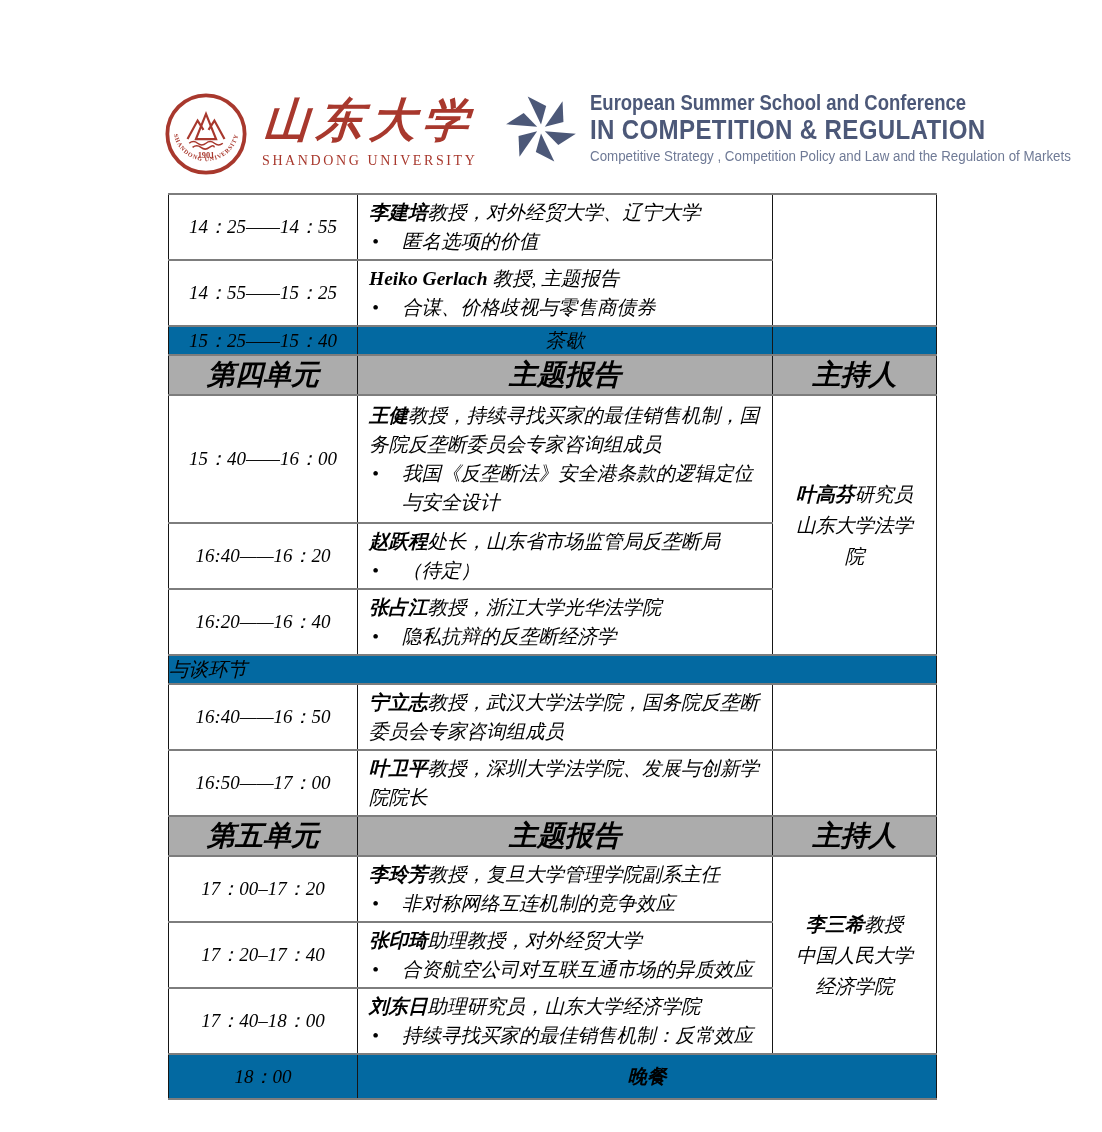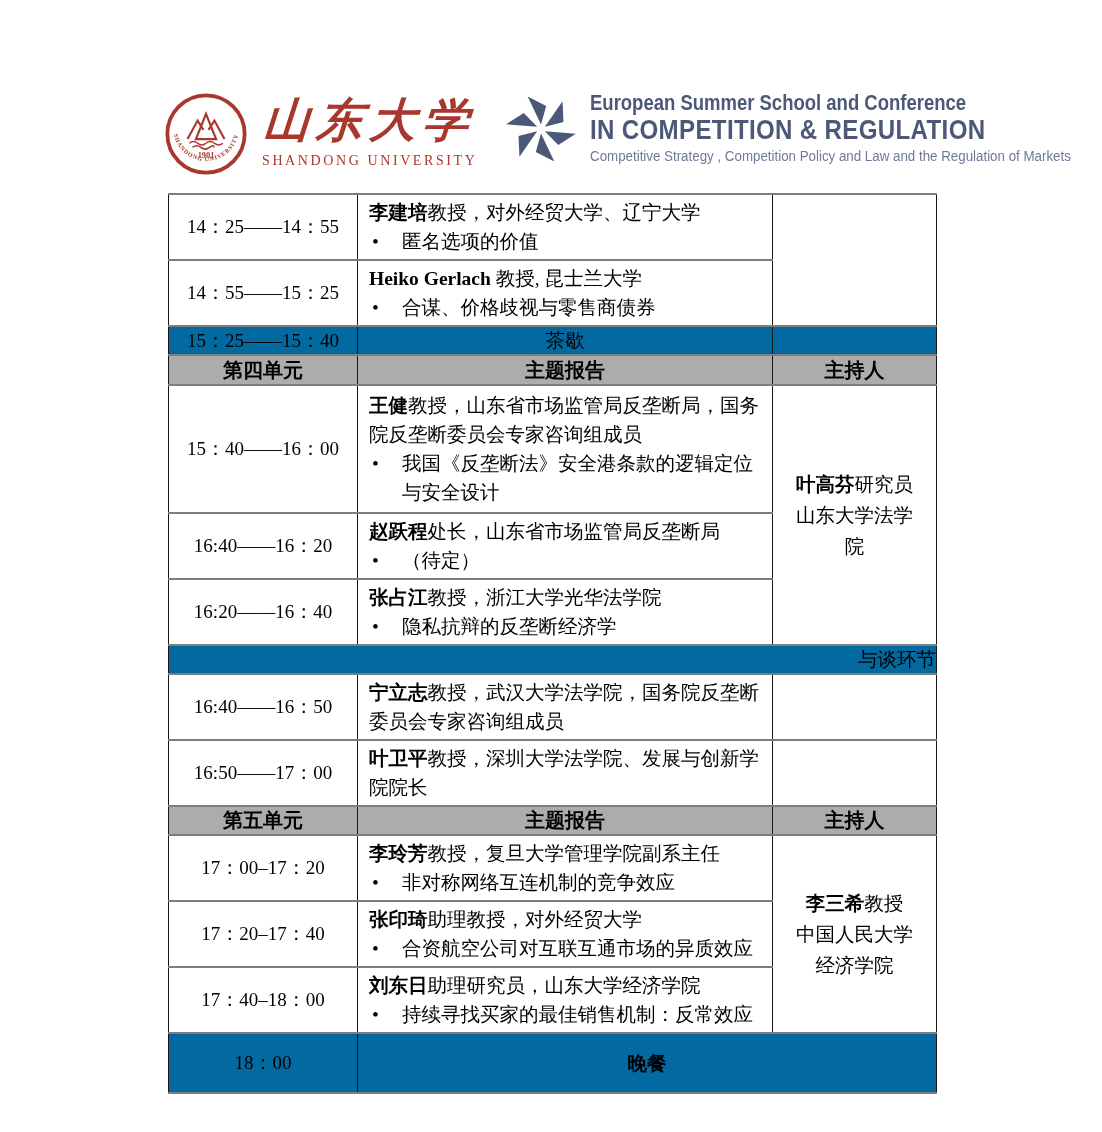--- a/index.html
+++ b/index.html
@@ -26,40 +26,40 @@
   .pin { width:74px; height:74px; margin-top:4px; }
   .conf-text { margin-left:12px; padding-top:3px; font-family:"Liberation Sans","DejaVu Sans",sans-serif; }
   .conf-text > div { transform:scaleX(0.86); transform-origin:left center; white-space:nowrap; }
   .conf-l1 { font-size:21.5px; font-weight:700; line-height:24px; color:#4c5878; }
   .conf-l2 { font-size:28px;  font-weight:800; line-height:29px; color:#4c5878; letter-spacing:0.4px; }
   .conf-l3 { font-size:15.5px; font-weight:500; line-height:20px; color:#6f7a96; margin-top:2px; }
 
   
   table.schedule {
     position:absolute; left:168px; top:193px; width:768px;
-    border-collapse:collapse; table-layout:fixed; font-size:19.5px;
+    border-collapse:collapse; table-layout:fixed; font-size:19.5px;font-style:italic;
   }
   col.c1 { width:189px; } col.c2 { width:415px; } col.c3 { width:164px; }
   td {
     border-top:2px solid #7d7d7d; border-bottom:2px solid #7d7d7d;
     border-left:1.5px solid #161616; border-right:1.5px solid #161616;
     vertical-align:middle; overflow:hidden;
   }
   td.time { text-align:center; font-size:19px; }
   td.talk { padding:3px 6px 3px 11px; line-height:29px; }
   .speaker b { font-weight:bold; }
   .topic { display:flex; align-items:flex-start; }
   .blt { flex:none; width:33px; padding-left:3px; }
   .topic-text { flex:1; }
   tr.gray td { background:#0369a1; }
-  td.sec { text-align:center; font-weight:bold; font-size:20px; background:#acacac; }
+  td.sec { text-align:center; font-weight:bold; font-size:28px; background:#acacac; }
   td.mid { text-align:center;margin-top:29px; }
   td.chair { text-align:center; line-height:31px; padding:14px; }
   td.chair b { font-weight:bold; }
-  td.full-label { text-align:right; background:#acacac; }
+  td.full-label { text-align:left; background:#acacac; }
   td.dinner-label { text-align:center; font-weight:bold; }
 </style>
 </head>
 <body>
 
 <div class="page">
 
   <div class="sdu">
     <svg class="seal" viewBox="0 0 100 100">
       <circle cx="50" cy="50" r="46" fill="none" stroke="#a8382d" stroke-width="4.5"></circle>
@@ -113,21 +113,21 @@
               <span class="blt">•</span>
               <span class="topic-text">匿名选项的价值</span>
             </div>
         </td>
         <td rowspan="2"></td>
       </tr>
 
       <tr style="height:60px">
         <td class="time">14：55——15：25</td>
         <td class="talk">
-          <div class="speaker"><b>Heiko Gerlach</b><span> 教授, 昆士兰大学</span></div>
+          <div class="speaker"><b>Heiko Gerlach</b><span> 教授, 主题报告</span></div>
           <div class="topic">
               <span class="blt">•</span>
               <span class="topic-text">合谋、价格歧视与零售商债券</span>
             </div>
         </td>
       </tr>
 
       <tr class="gray" style="height:28px">
         <td class="time">15：25——15：40</td>
         <td class="mid">茶歇</td>
@@ -136,21 +136,21 @@
 
       <tr style="height:30px">
         <td class="sec">第四单元</td>
         <td class="sec">主题报告</td>
         <td class="sec">主持人</td>
       </tr>
 
       <tr style="height:128px">
         <td class="time">15：40——16：00</td>
         <td class="talk">
-          <div class="speaker"><b>王健</b><span>教授，山东省市场监管局反垄断局，国务院反垄断委员会专家咨询组成员</span></div>
+          <div class="speaker"><b>王健</b><span>教授，持续寻找买家的最佳销售机制，国务院反垄断委员会专家咨询组成员</span></div>
           <div class="topic">
               <span class="blt">•</span>
               <span class="topic-text">我国《反垄断法》安全港条款的逻辑定位 与安全设计</span>
             </div>
         </td>
         <td class="chair" rowspan="3">
           <div><b>叶高芬</b><span>研究员</span></div>
           <div>山东大学法学院</div>
         </td>
       </tr>
@@ -233,20 +233,20 @@
         <td class="time">17：40–18：00</td>
         <td class="talk">
           <div class="speaker"><b>刘东日</b><span>助理研究员，山东大学经济学院</span></div>
           <div class="topic">
               <span class="blt">•</span>
               <span class="topic-text">持续寻找买家的最佳销售机制：反常效应</span>
             </div>
         </td>
       </tr>
 
-      <tr class="gray" style="height:60px">
+      <tr class="gray" style="height:45px">
         <td class="time">18：00</td>
         <td class="dinner-label" colspan="2">晚餐</td>
       </tr>
 
     </tbody>
   </table>
 </div>
 
 </body></html>

